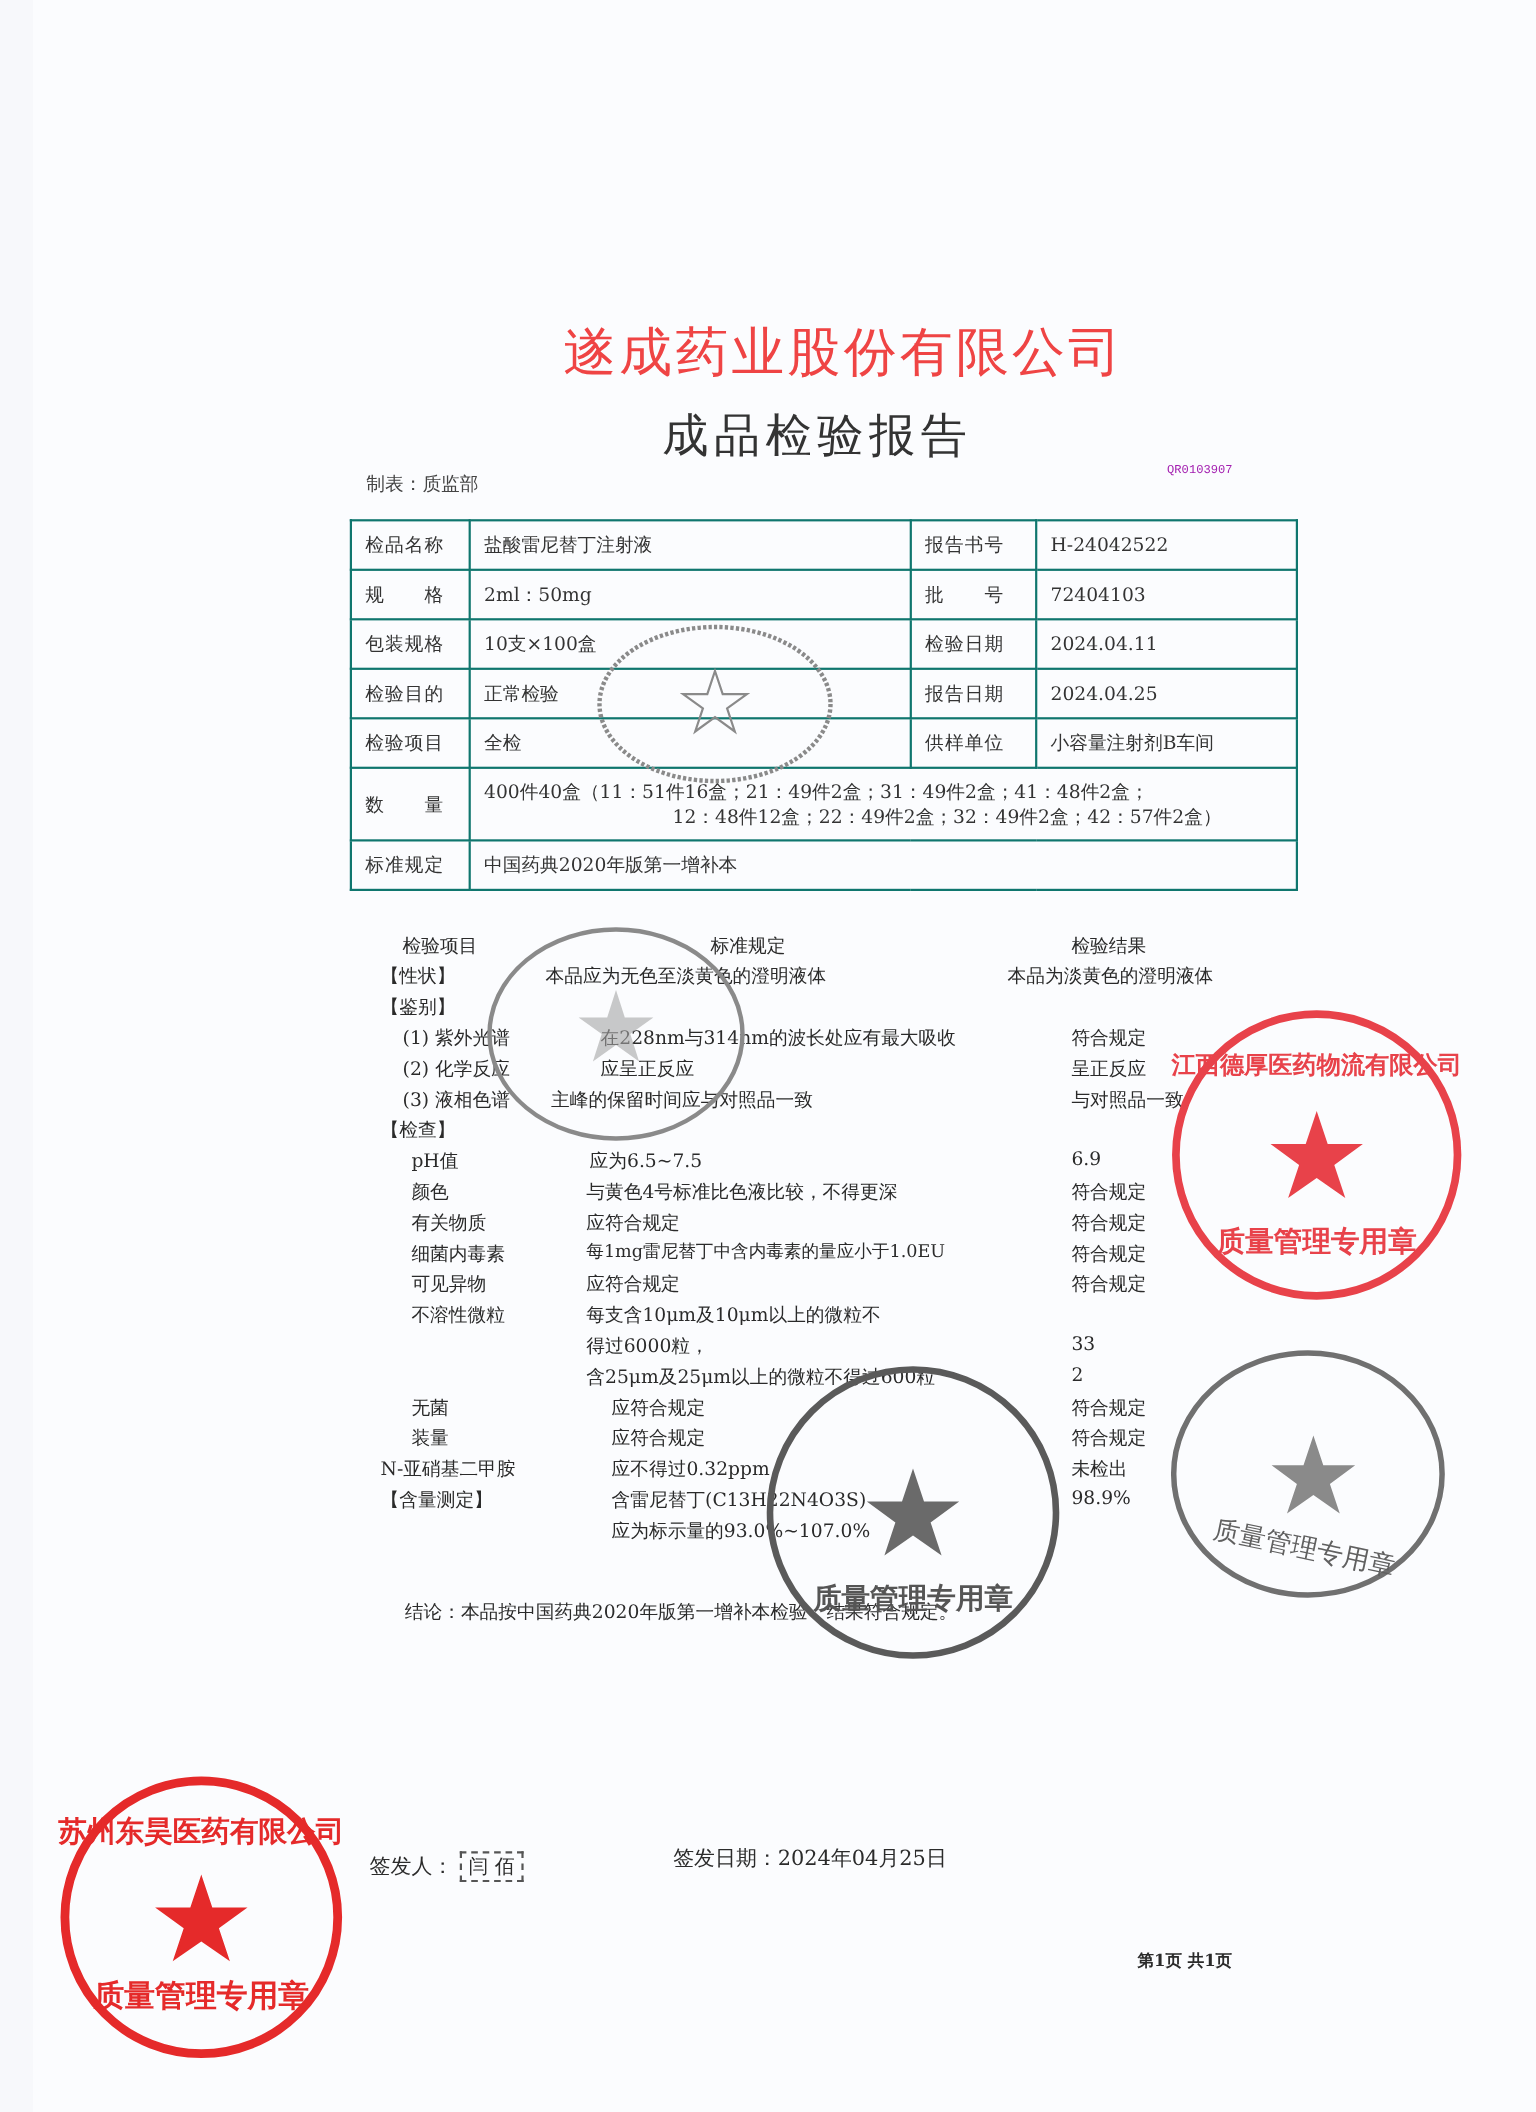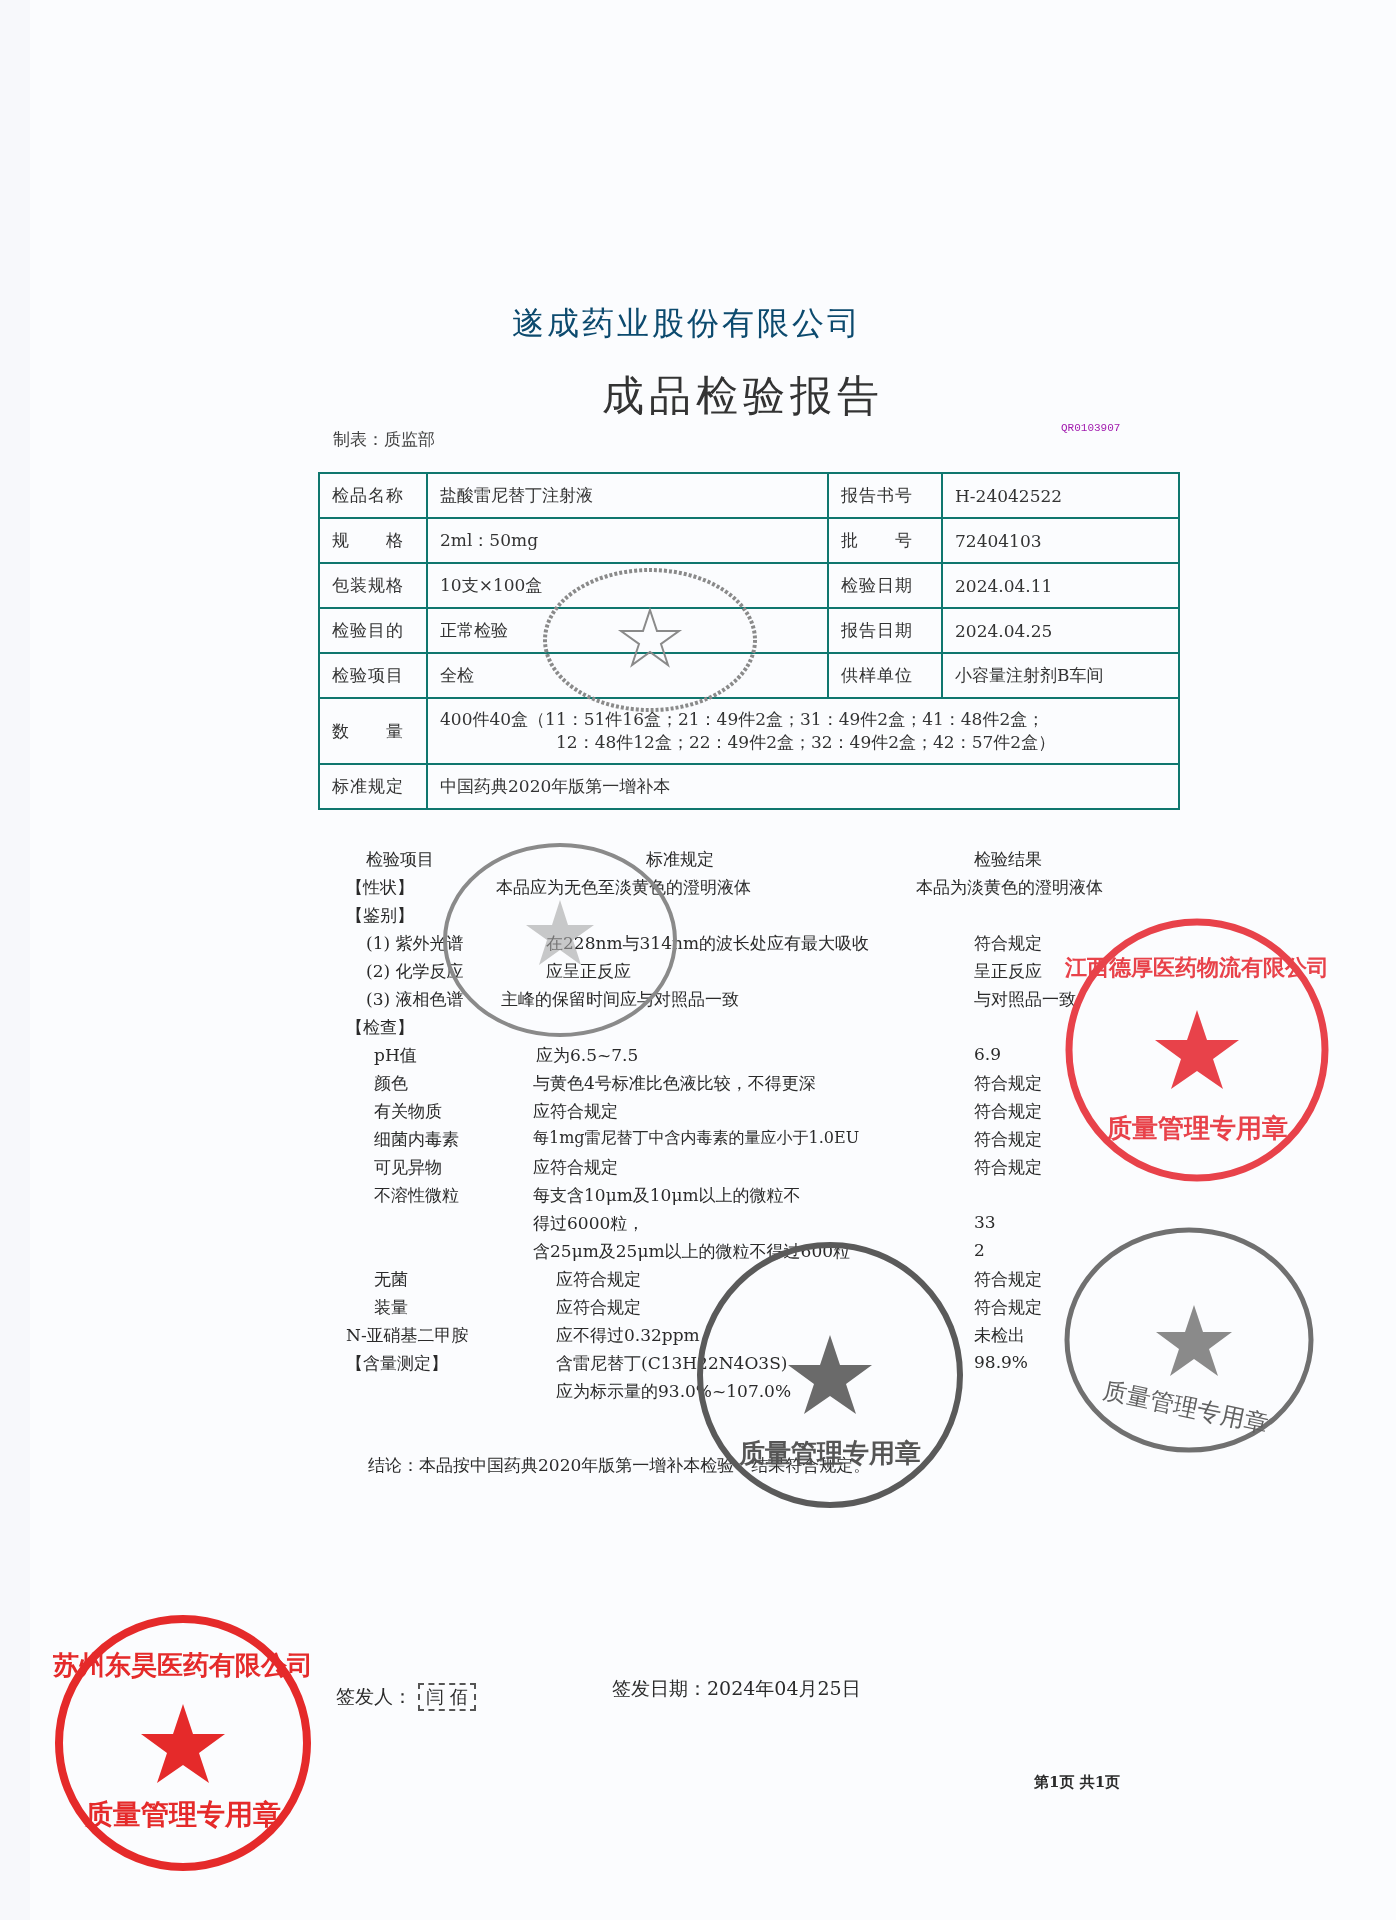--- a/index.html
+++ b/index.html
@@ -4,32 +4,32 @@
 <style>
   html, body { margin: 0; padding: 0; }
   body {
     width: 1396px; height: 1920px; position: relative; overflow: hidden;
     background: #f7f8fb;
     font-family: "DejaVu Serif", "Liberation Serif", serif;
     color: #2b2b2b;
   }
   .page { position: absolute; left: 30px; top: 0; width: 1366px; height: 1920px; background: #fbfcfe; }
   .abs { position: absolute; white-space: nowrap; }
-  .company { left: 512px; top: 302px; font-size: 32px; letter-spacing: 3px; color: #0c4a6e; }
+  .company { left: 512px; top: 288px; font-size: 48px; letter-spacing: 3px; color: #ef4444; }
   .title { left: 602px; top: 368px; font-size: 42px; letter-spacing: 5px; color: #333; }
   .maker { left: 333px; top: 428px; font-size: 17px; color: #444; }
   .formno { left: 1061px; top: 422px; font-size: 11px; color: #a21caf; font-family: "Liberation Mono", monospace; }
 
   table.info { position: absolute; left: 318px; top: 472px; width: 862px; border-collapse: collapse; font-size: 17px; }
   table.info td { border: 2px solid #0f766e; padding: 0 12px; height: 43px; color: #333; }
   table.info td.lbl { width: 82px; letter-spacing: 1px; }
   table.info td.lbl2 { width: 88px; letter-spacing: 1px; }
   table.info td.val { }
   table.info tr.qty td { height: 64px; }
-  .qty-line2 { padding-left: 116px; }
+  .qty-line2 { padding-left: 116px; text-align: center; }
 
   .results { position: absolute; left: 346px; top: 848px; width: 860px; font-size: 17px; color: #2a2a2a; }
   .rrow { position: relative; height: 28px; }
   .c1 { position: absolute; left: 0; }
   .c2 { position: absolute; left: 187px; }
   .c3 { position: absolute; left: 624px; }
   .ind { left: 20px; }
   .ind2 { left: 28px; }
 
   .conclusion { left: 368px; top: 1454px; font-size: 17px; }

